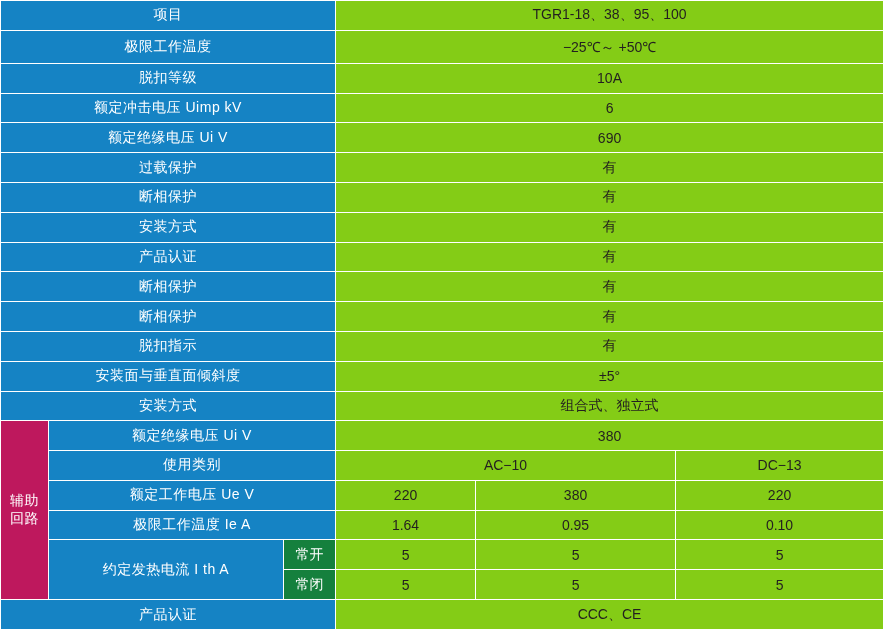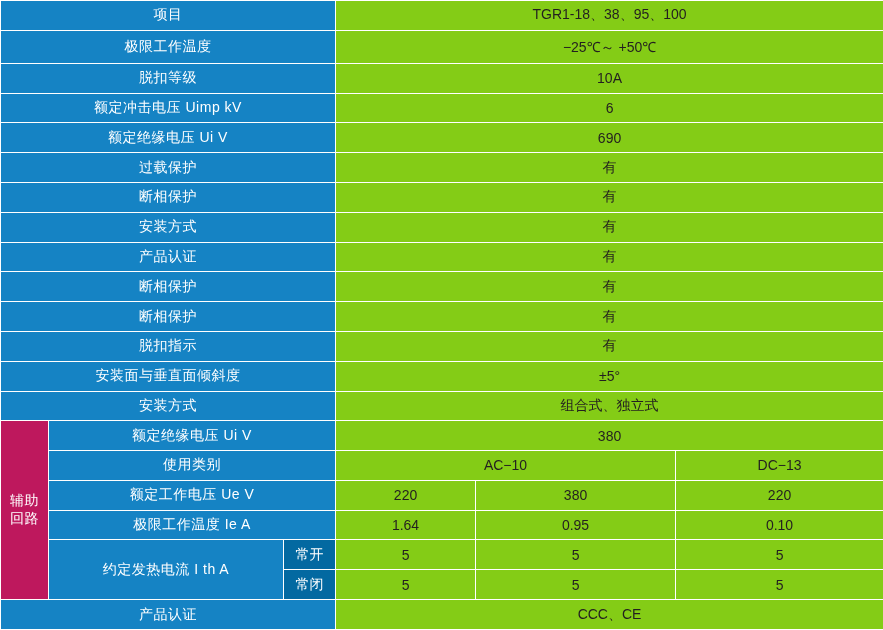--- a/index.html
+++ b/index.html
@@ -38,21 +38,21 @@
     font-size: 14.5px;
     letter-spacing: 0.5px;
   }
   td.label-side {
     background: #be185d;
     color: #ffffff;
     font-size: 14.5px;
     letter-spacing: 0.5px;
   }
   td.label-mini {
-    background: #0369a1;
+    background: #15803d;
     color: #ffffff;
     font-size: 14px;
   }
   td.value {
     background: #84cc16;
     color: #231f20;
     border: 1px solid #1583c4;
     font-size: 14.5px;
   }
 </style>

